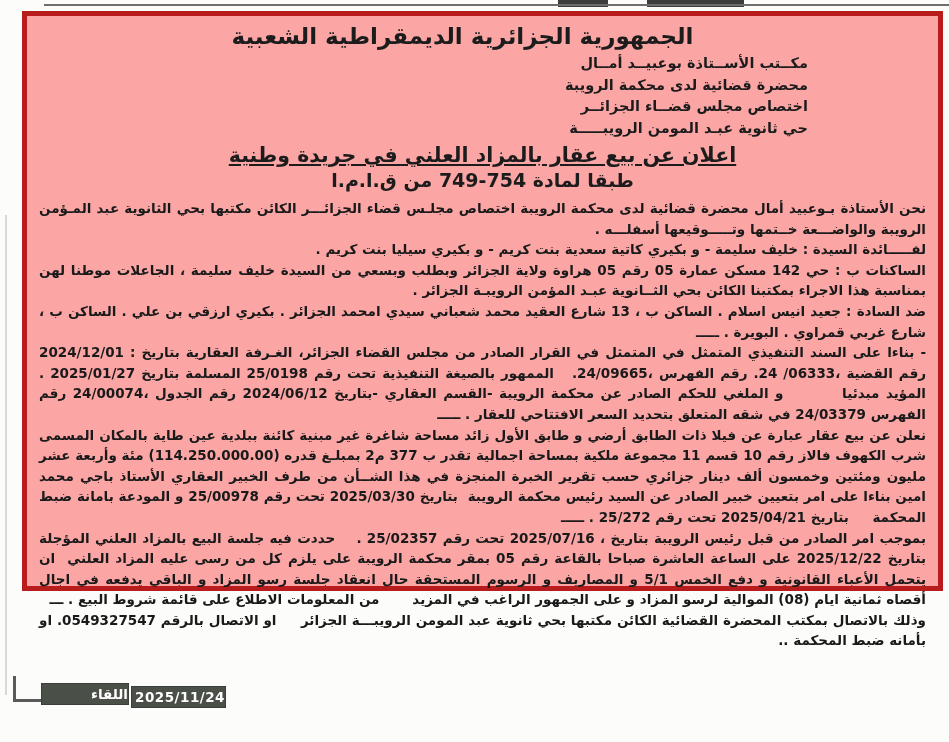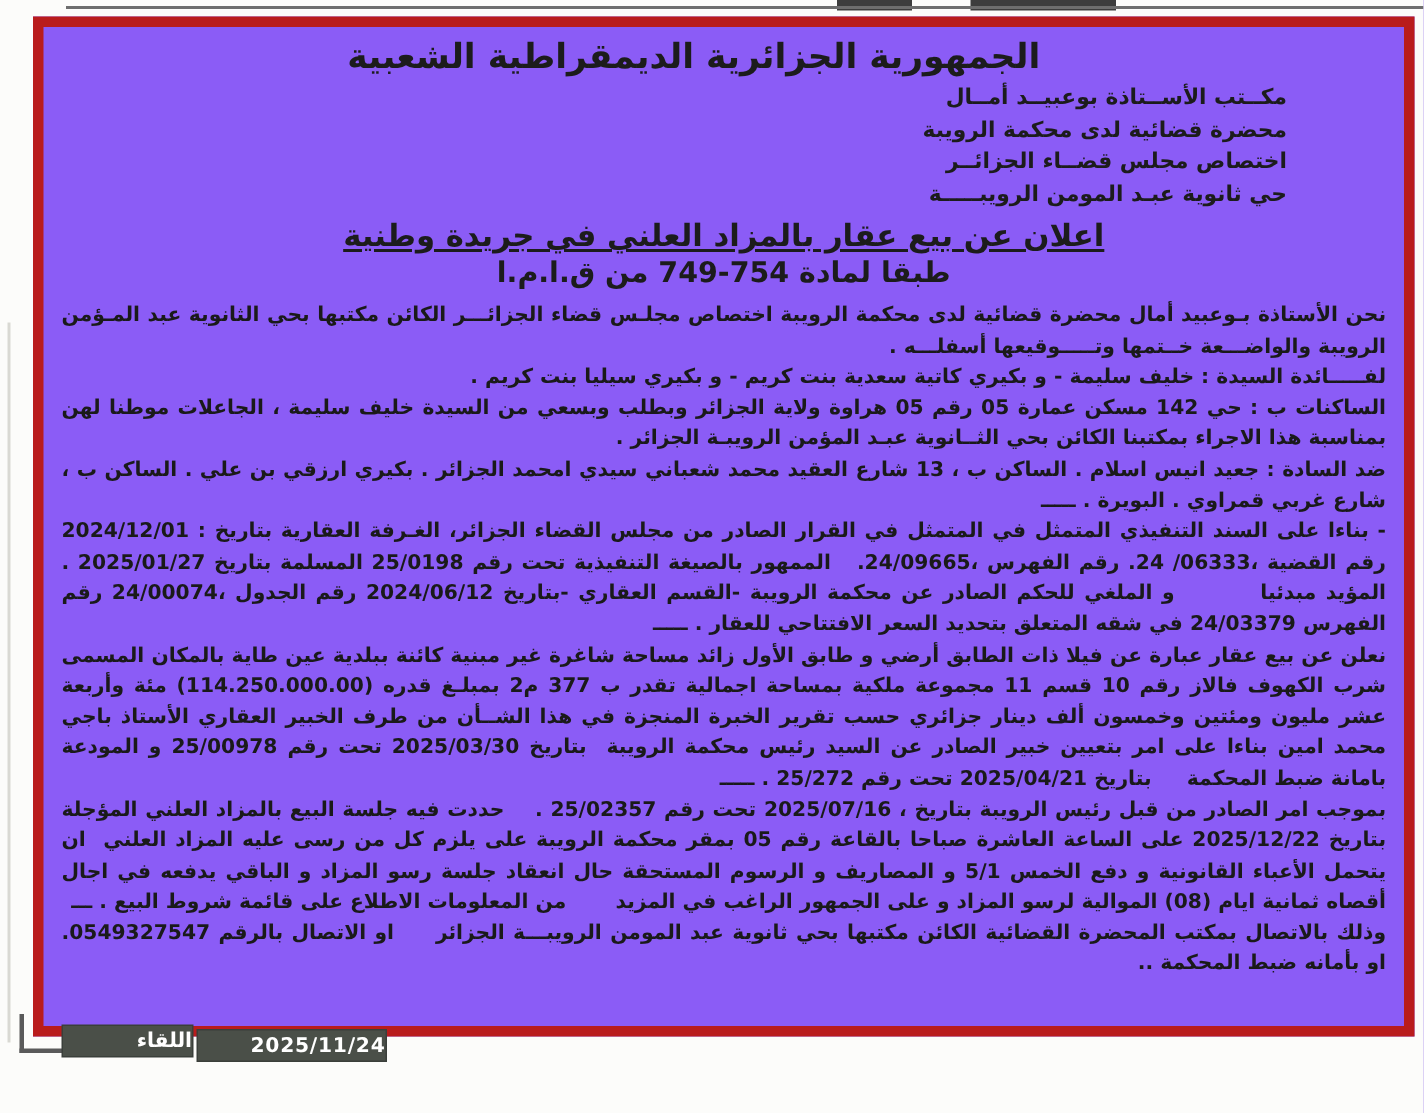--- a/index.html
+++ b/index.html
@@ -7,36 +7,36 @@
   .page{
     position:relative;width:949px;height:742px;background:#fcfcfa;overflow:hidden;
     font-family:"DejaVu Sans",sans-serif;color:#1c1c1c;
   }
   .top-bar{position:absolute;top:0;height:7px;background:#3d3d3d;}
   .bar-a{left:558px;width:50px;}
   .bar-b{left:647px;width:97px;}
   .top-rule{position:absolute;top:4px;left:44px;width:905px;height:2px;background:#6e6e6e;}
   .left-edge{position:absolute;left:5px;top:215px;width:2px;height:480px;background:#d9d9d3;}
   .frame{
-    position:absolute;left:22px;top:11px;width:921px;height:680px;
-    border:7px solid #b91c1c;box-sizing:border-box;padding:4px 12px 0 12px;
-    background:#8b5cf6;
+    position:absolute;left:22px;top:11px;width:921px;height:580px;
+    border:5px solid #b91c1c;box-sizing:border-box;padding:4px 12px 0 12px;
+    background:#fca5a5;
   }
   .republic{direction:rtl;text-align:center;font-weight:bold;font-size:23px;margin:3px 40px 4px 0;letter-spacing:-0.3px;}
-  .office{direction:rtl;text-align:right;font-weight:bold;font-size:14.5px;line-height:21.5px;margin:0 66px 2px 0;}
+  .office{direction:rtl;text-align:right;font-weight:bold;font-size:14.5px;line-height:21.5px;margin:0 118px 2px 0;}
   .ann-title{direction:rtl;text-align:center;font-weight:bold;font-size:20.5px;text-decoration:underline;margin-top:4px;letter-spacing:-0.3px;}
   .ann-subtitle{direction:rtl;text-align:center;font-weight:bold;font-size:19px;margin:2px 0 7px 0;}
   .body-text{direction:rtl;text-align:justify;font-weight:bold;font-size:13.5px;line-height:20.6px;color:#1a1a1a;}
   .body-text p{margin:0;}
   .stamp{
     position:absolute;background:#4a4f48;color:#ffffff;font-weight:bold;text-align:right;
     box-shadow:0 0 0 1px #3a3f3a;
   }
   .stamp-meeting{left:42px;top:684px;width:86px;height:20px;line-height:20px;font-size:13.5px;direction:rtl;}
-  .stamp-date{left:132px;top:687px;width:125px;height:20px;line-height:20px;font-size:13.5px;letter-spacing:0.5px;}
+  .stamp-date{left:132px;top:687px;width:93px;height:20px;line-height:20px;font-size:13.5px;letter-spacing:0.5px;}
   .stamp-connector-v{position:absolute;left:13px;top:676px;width:3px;height:26px;background:#5a5a5a;}
   .stamp-connector-h{position:absolute;left:13px;top:699px;width:30px;height:3px;background:#5a5a5a;}
 </style>
 </head>
 <body>
 
 <div class="page">
 
   <div class="top-bar bar-a"></div>
   <div class="top-bar bar-b"></div>

